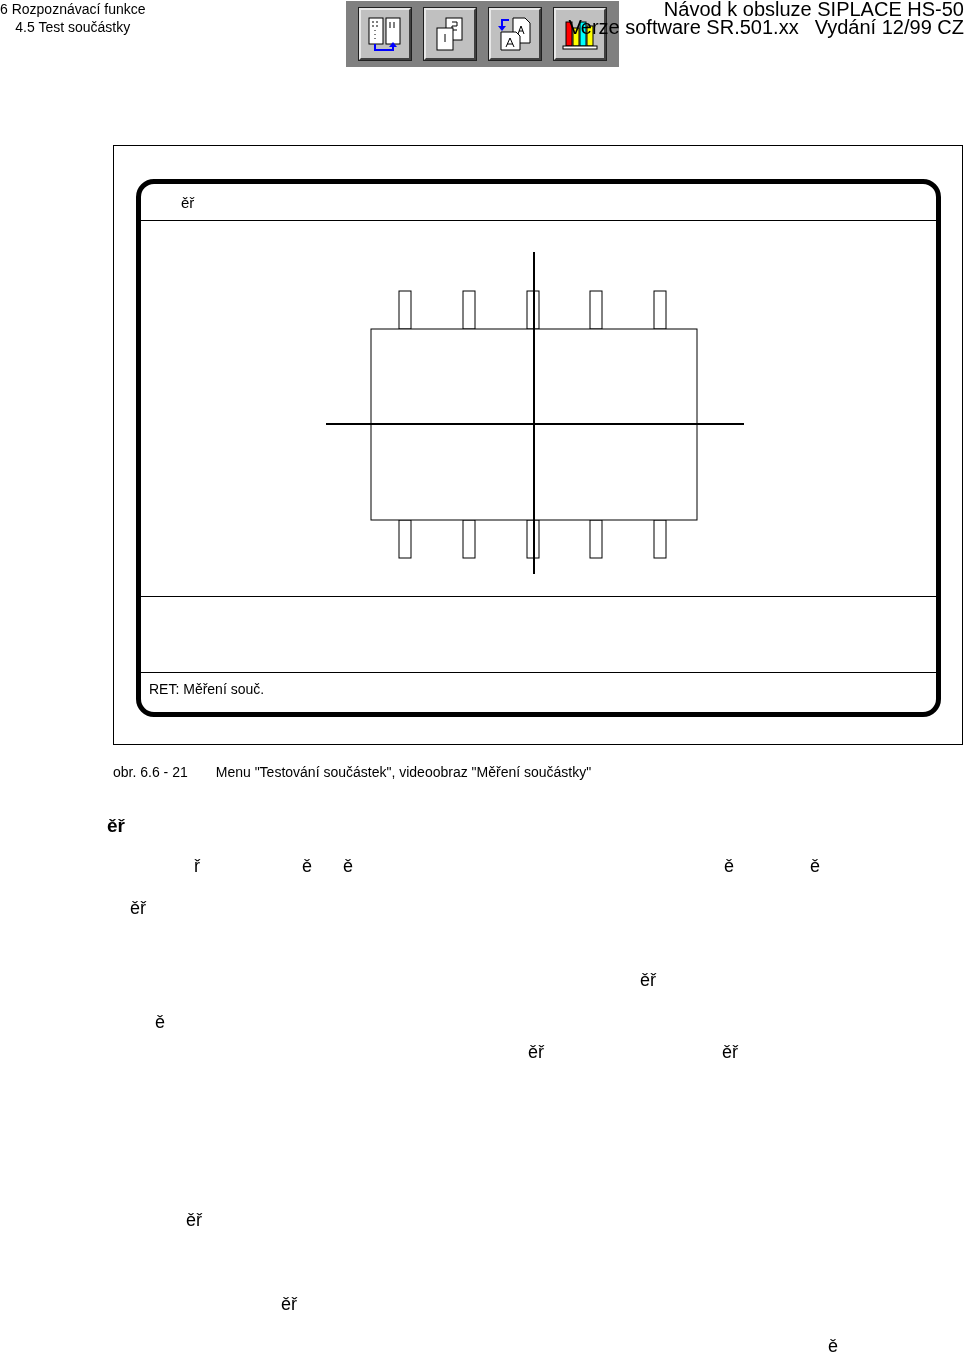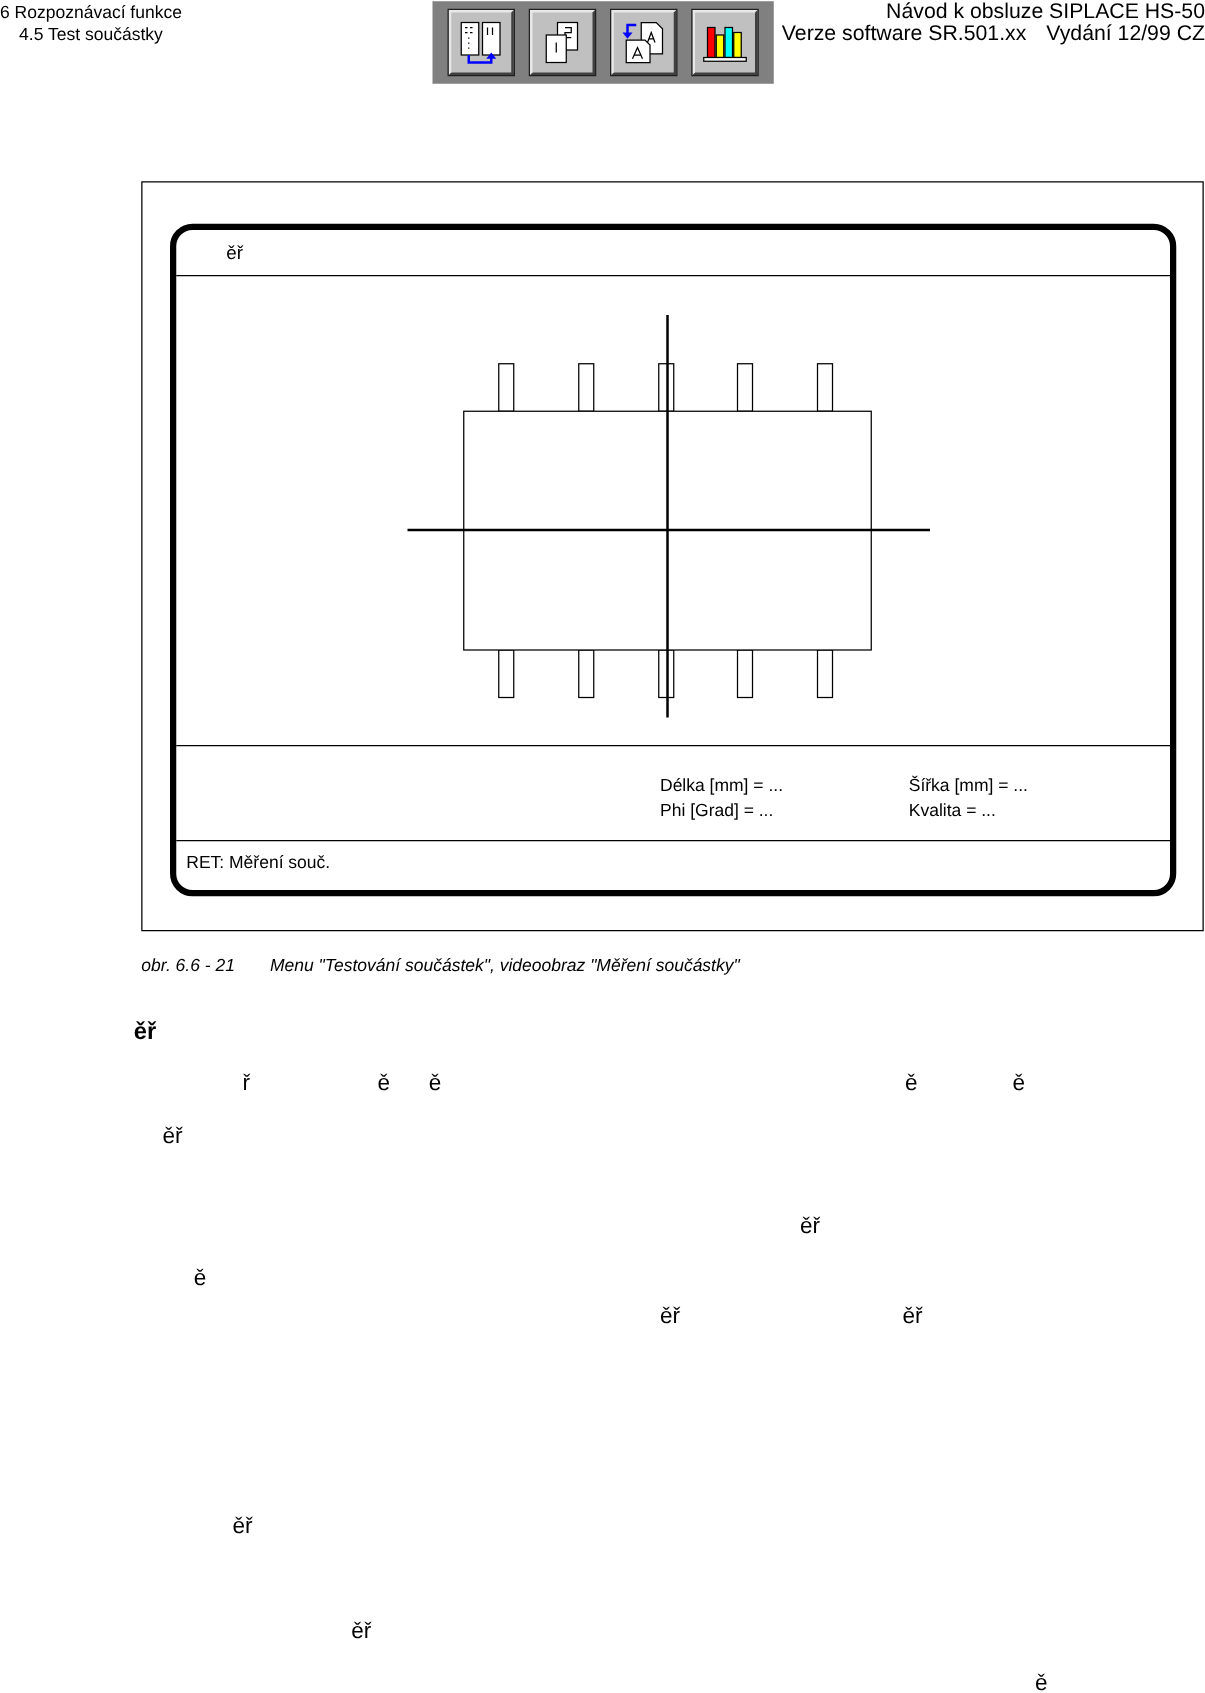--- a/index.html
+++ b/index.html
@@ -1,21 +1,21 @@
 <!DOCTYPE html>
 <html><head>
 <meta charset="utf-8">
 <style>
   html, body { margin: 0; padding: 0; background: #ffffff; }
   body {
     width: 964px; height: 1354px; position: relative; overflow: hidden;
     font-family: "Liberation Sans", sans-serif; color: #000;
   }
   .hdr-left { position: absolute; left: 0; top: 0; font-size: 14px; line-height: 18px; text-align: center; }
-  .hdr-right { position: absolute; right: 0; top: 0; font-size: 17px; line-height: 18px; text-align: right; }
+  .hdr-right { position: absolute; right: 0; top: 0; font-size: 20px; line-height: 18px; text-align: right; }
   .hdr-right .gap { display: inline-block; width: 16px; }
   .toolbar {
     position: absolute; left: 346px; top: 1px; width: 273px; height: 66px;
     background: #808080; display: flex; align-items: center; justify-content: space-around;
     padding: 0 6px; box-sizing: border-box;
   }
   .tbtn {
     width: 52px; height: 52px; background: #c0c0c0; box-sizing: border-box;
     border: 2px solid; border-color: #e8e8e8 #404040 #404040 #e8e8e8;
     outline: 1px solid #202020; display: flex; align-items: center; justify-content: center;
@@ -27,21 +27,21 @@
   .screen {
     position: absolute; left: 22px; top: 33px; width: 805px; height: 538px;
     border: 5px solid #000; border-radius: 18px; box-sizing: border-box;
   }
   .screen-title { position: absolute; left: 40px; top: 10px; font-size: 15px; }
   .hline { position: absolute; left: 0; right: 0; height: 1px; background: #000; }
   .drawing { position: absolute; left: 0; top: 0; }
   .meas { position: absolute; font-size: 14px; line-height: 20px; white-space: nowrap; }
   .ret { position: absolute; left: 8px; top: 497px; font-size: 14px; }
   .caption {
-    position: absolute; left: 113px; top: 764px; font-size: 14px; font-style: italic; text-align: center;
+    position: absolute; left: 113px; top: 764px; font-size: 14px;  text-align: center;
   }
   .caption .cap-gap { display: inline-block; width: 28px; }
   .section-head { position: absolute; left: 107px; top: 815px; font-size: 19px; font-weight: bold; }
   .frag { position: absolute; font-size: 18px; }
 </style>
 </head>
 <body>
 
 <div class="hdr-left">
   <div>6 Rozpoznávací funkce</div>
@@ -116,30 +116,20 @@
 
         <rect x="230" y="145" width="326" height="191"></rect>
       </g>
 
       <line x1="185" y1="240" x2="603" y2="240" stroke="#000" stroke-width="2"></line>
       <line x1="393" y1="68" x2="393" y2="390" stroke="#000" stroke-width="2"></line>
     </svg>
 
     <div class="hline" style="top:412px"></div>
 
-    <div class="meas" style="left:387px; top:414px;">
-      <div style="height:20px"></div>
-      <div>Délka [mm] = ...</div>
-      <div>Phi [Grad] = ...</div>
-    </div>
-    <div class="meas" style="left:586px; top:414px;">
-      <div style="height:20px"></div>
-      <div>Šířka [mm] = ...</div>
-      <div>Kvalita = ...</div>
-    </div>
 
     <div class="hline" style="top:488px"></div>
     <div class="ret">RET: Měření souč.</div>
   </div>
 </div>
 
 <div class="caption">
   <span>obr. 6.6 - 21</span><span class="cap-gap"></span><span>Menu "Testování součástek", videoobraz "Měření součástky"</span>
 </div>
 

